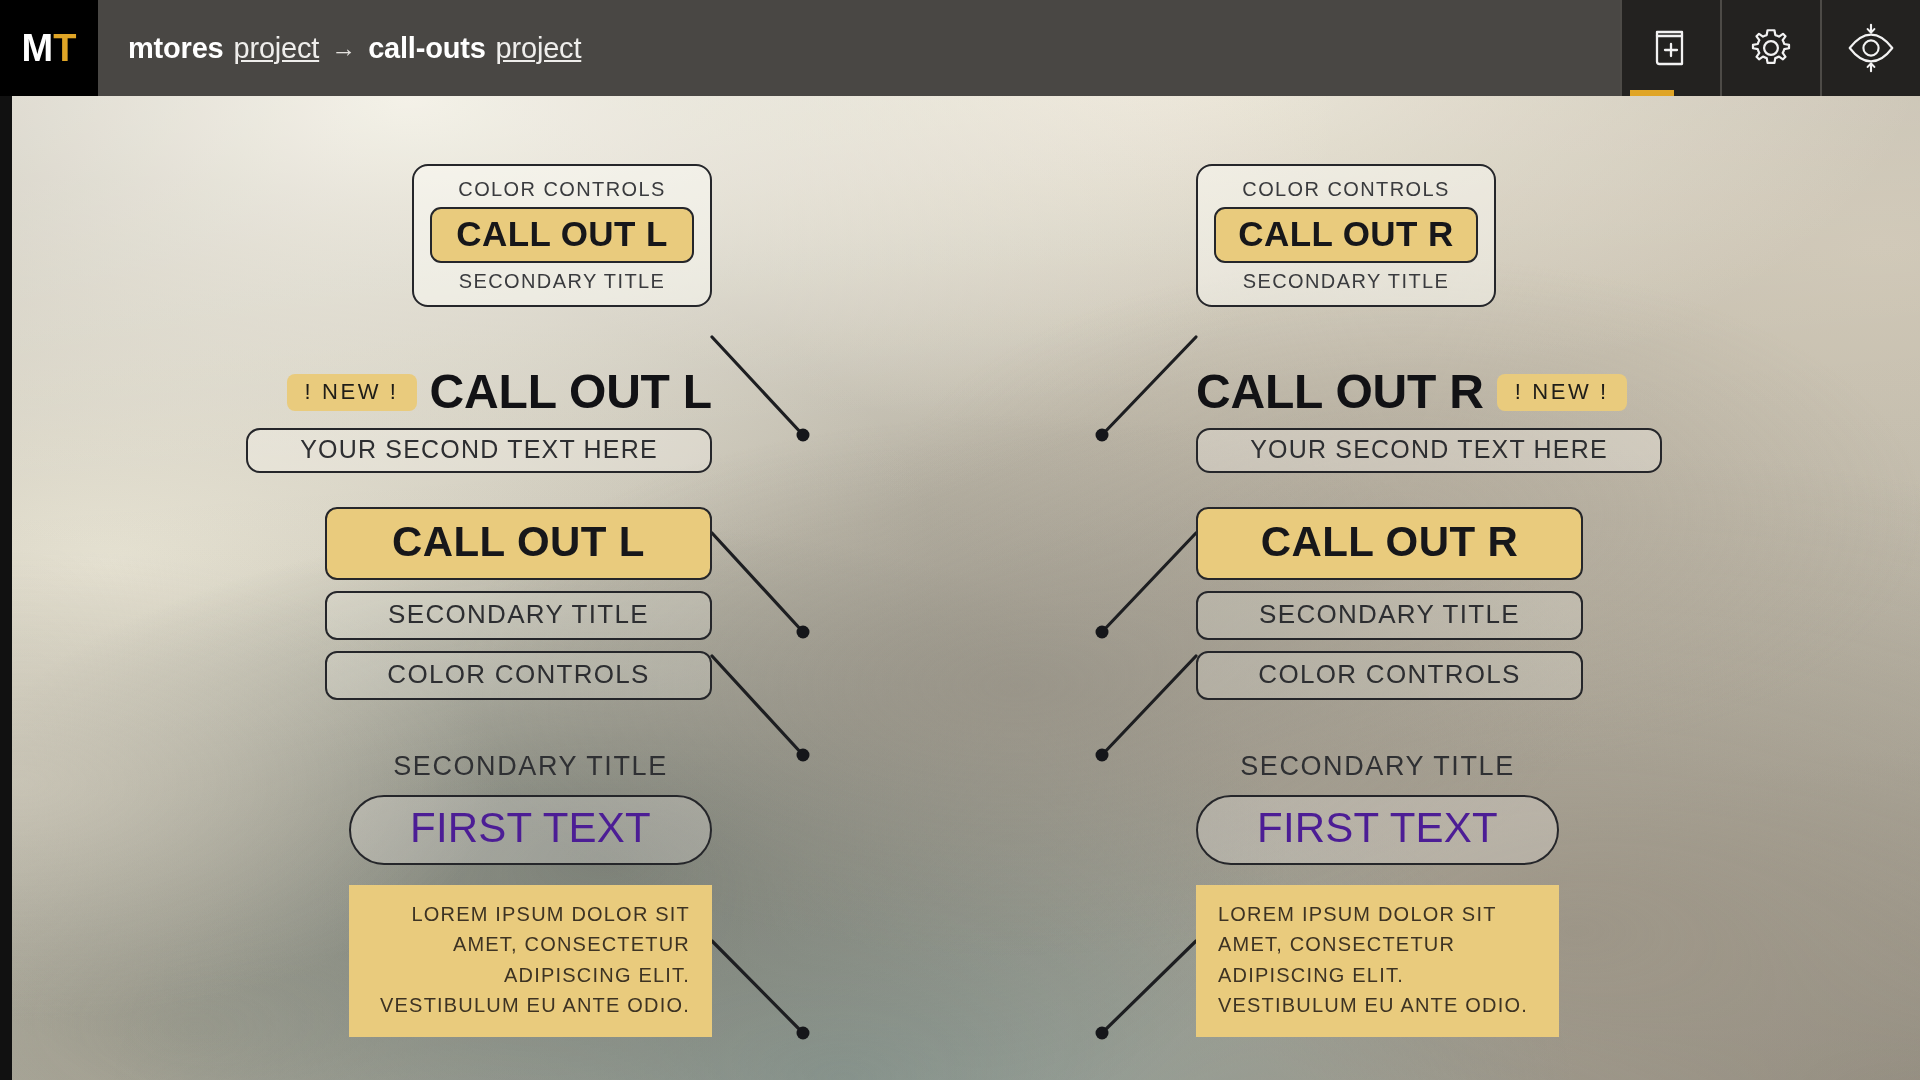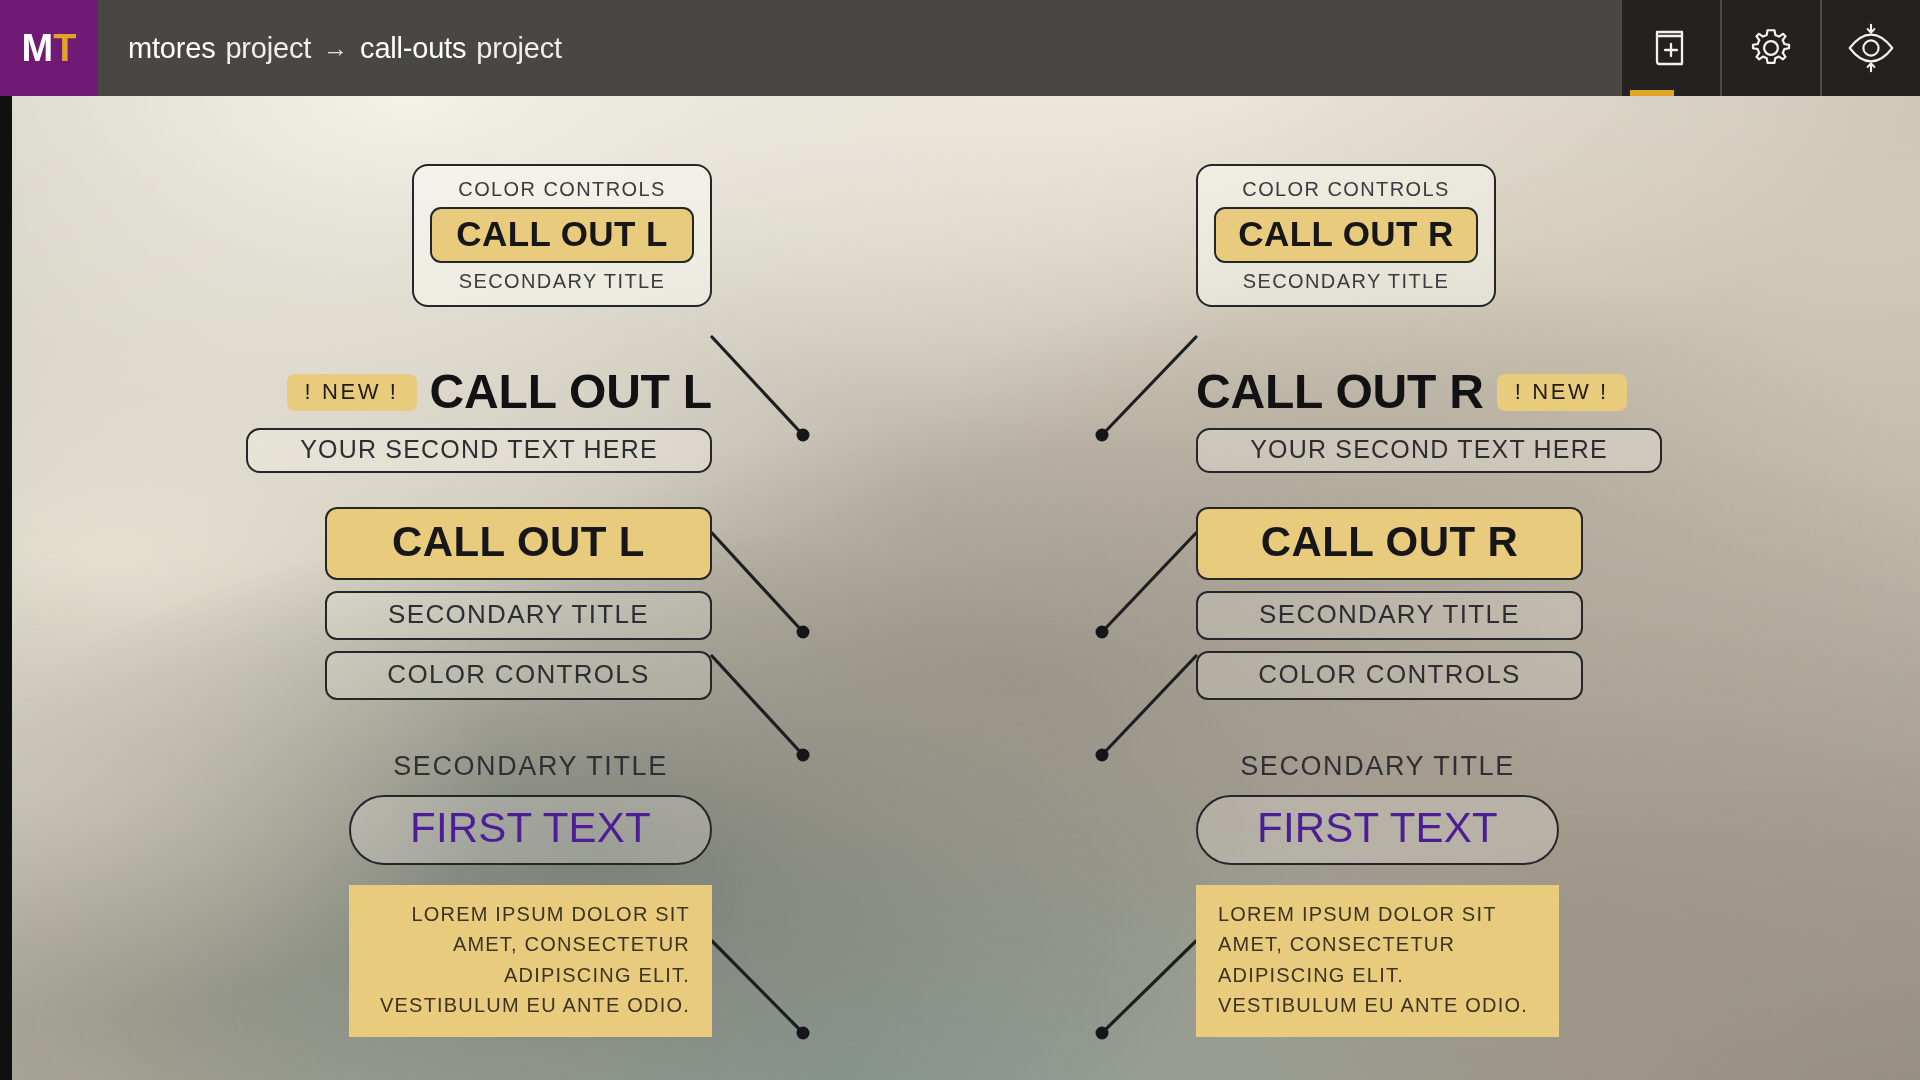--- a/index.html
+++ b/index.html
@@ -67,21 +67,21 @@
     left: 0; top: 0;
     width: 1920px;
     height: 96px;
     background: #494744;
     display: flex;
     align-items: stretch;
     z-index: 20;
   }
   .logo-cell {
     width: 98px;
-    background: #701a75;
+    background: #000000;
     display: flex;
     align-items: center;
     justify-content: center;
     flex: 0 0 98px;
   }
   .logo {
     font-size: 38px;
     font-weight: 700;
     letter-spacing: 0px;
     line-height: 1;
@@ -93,22 +93,22 @@
     flex: 1 1 auto;
     display: flex;
     align-items: center;
     padding-left: 30px;
     gap: 10px;
     color: #ffffff;
     font-size: 29px;
     white-space: nowrap;
     overflow: hidden;
   }
-  .bc-strong { font-weight: 400; letter-spacing: -.2px; }
-  .bc-light  { font-weight: 400; color: #efeeec; letter-spacing: -.2px; }
+  .bc-strong { font-weight: 700; letter-spacing: -.2px; }
+  .bc-light  { font-weight: 400; color: #efeeec; letter-spacing: -.2px; text-decoration: underline; }
   .bc-arrow  { font-weight: 400; color: #e3e1de; font-size: 25px; padding: 0 2px 0 2px; }
 
   .tool-group { display: flex; flex: 0 0 auto; }
   .tool-btn {
     position: relative;
     width: 100px;
     background: #232220;
     border-left: 2px solid #4d4b47;
     display: flex;
     align-items: center;

